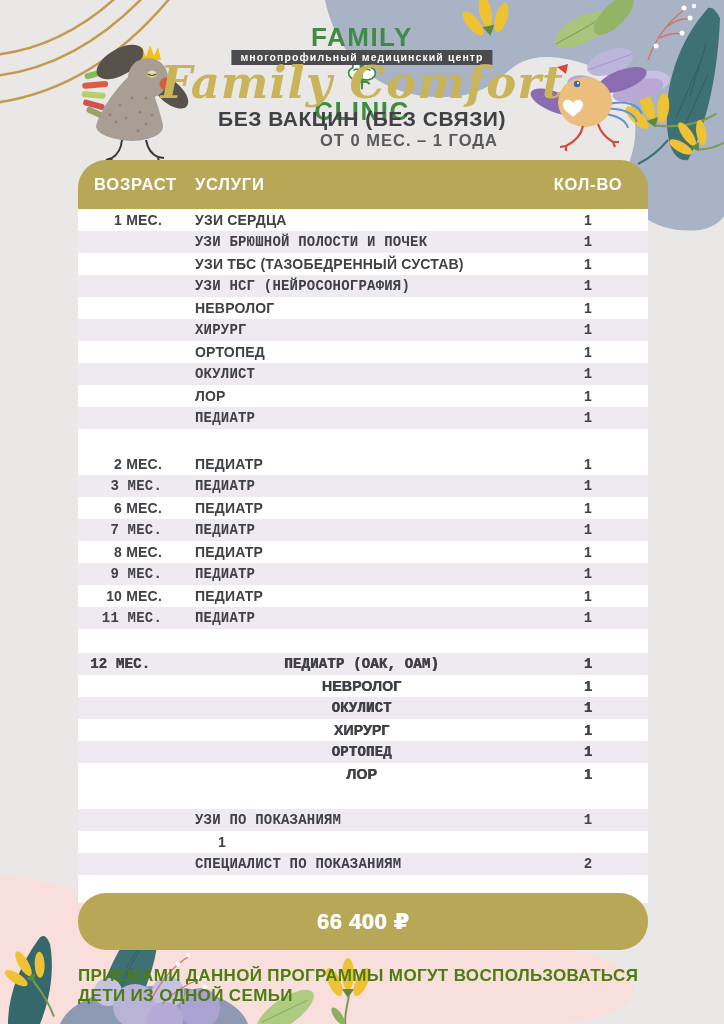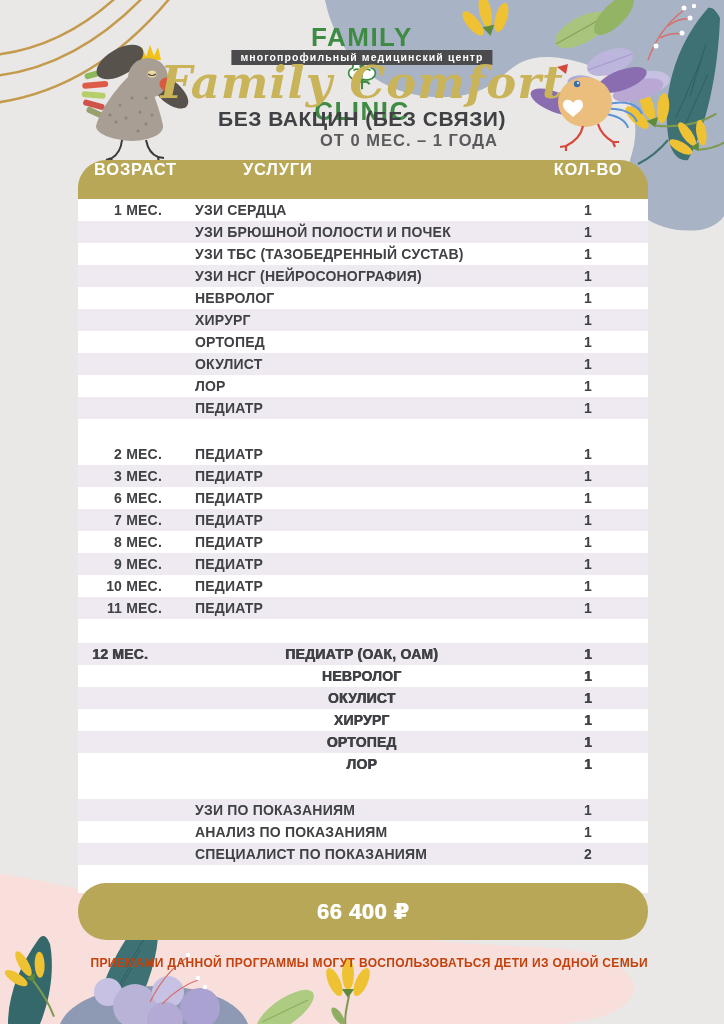--- a/index.html
+++ b/index.html
@@ -17,41 +17,41 @@
     color:#fff;font-size:10.5px;letter-spacing:1.1px;padding:1px 9px 2px;white-space:nowrap;font-weight:bold;z-index:2;}
   .script-title{position:absolute;top:56px;left:0;width:100%;text-align:center;z-index:2;
     font-family:"DejaVu Serif",serif;font-style:italic;font-weight:bold;font-size:45px;
     color:var(--gold-script,#c9b45a);letter-spacing:1px;}
   .subtitle{position:absolute;top:107px;left:0;width:100%;text-align:center;z-index:2;
     font-size:21px;font-weight:bold;color:var(--text-dark,#3f4144);letter-spacing:.5px;}
   .age-range{position:absolute;top:131px;left:0;width:100%;text-align:center;z-index:2;
     font-size:16.5px;font-weight:bold;color:var(--text-gray,#5a5a5d);letter-spacing:1px;padding-left:47px;}
   
   .table-wrap{position:absolute;left:78px;top:160px;width:570px;z-index:2;}
-  .thead{height:39px;background:var(--gold,#b7a757);border-radius:28px 28px 0 0;display:flex;align-items:flex-start;
-    color:#fff;font-weight:bold;font-size:16.5px;letter-spacing:.8px;gap:48px;}
+  .thead{height:49px;background:var(--gold,#b7a757);border-radius:28px 28px 0 0;display:flex;align-items:center;
+    color:#fff;font-weight:bold;font-size:16.5px;letter-spacing:.8px;}
   .thead .h-age{width:68px;padding-left:16px;text-align:left;flex:none;}
   .thead .h-service{flex:1;padding-left:33px;}
   .thead .h-count{width:120px;text-align:center;flex:none;}
   .tbody{background:#fff;padding-bottom:28px;}
   .trow{display:flex;align-items:center;height:22px;font-size:14px;font-weight:bold;
     color:var(--text-dark,#3f4144);letter-spacing:.2px;}
-  .trow.shaded{background:var(--row-alt,#efeaf2);}
+  .trow.shaded{background:var(--row-alt,#efeaf2);font-family:Liberation Mono, monospace;}
   .trow.bold span{text-shadow:.6px 0 0 currentColor;text-align:center;}
   .row-spacer{height:24px;background:#fff;}
   .col-age{width:84px;text-align:right;flex:none;}
   .col-service{flex:1;padding-left:33px;white-space:nowrap;}
   .col-count{width:120px;text-align:center;flex:none;}
   
   .price-bar{height:57px;background:var(--gold,#b7a757);border-radius:28px;margin-top:-10px;position:relative;
     display:flex;align-items:center;justify-content:center;gap:9px;color:#fff;}
   .price-label{font-size:20px;font-weight:bold;letter-spacing:.5px;}
   .price-value{font-size:22px;font-weight:bold;letter-spacing:.5px;text-shadow:.7px 0 0 #fff;}
-  .footnote{margin-top:16px;text-align:right;font-size:12px;font-weight:bold;
-    color:#c2410c;letter-spacing:.35px;}
+  .footnote{margin-top:16px;text-align:left;font-size:17px;font-weight:bold;
+    color:#4d7c0f;letter-spacing:.35px;}
 </style>
 </head>
 <body>
 
 <svg class="bg-svg" width="724" height="1024" viewBox="0 0 724 1024" aria-hidden="true">
 
   <g>
     <path d="M540,0 L724,0 L724,128 C705,146 670,144 648,126 C620,104 598,68 584,44 C572,24 560,10 540,0 Z" style="fill:var(--pink-blob,#f8dfdc)"></path>
   </g>
   <g>
@@ -367,21 +367,20 @@
         <span class="col-count">1</span>
       </div>
       <div class="row-spacer"></div>
       <div class="trow shaded">
         <span class="col-age"></span>
         <span class="col-service">УЗИ ПО ПОКАЗАНИЯМ</span>
         <span class="col-count">1</span>
       </div>
       <div class="trow">
         <span class="col-age"></span>
-        <span class="col-service">АНАЛИЗ ПО ПОКАЗАНИЯМ</span>
         <span class="col-count">1</span>
       </div>
       <div class="trow shaded">
         <span class="col-age"></span>
         <span class="col-service">СПЕЦИАЛИСТ ПО ПОКАЗАНИЯМ</span>
         <span class="col-count">2</span>
       </div>
     </div>
   <div class="price-bar">
     <span class="price-value">66 400 ₽</span>

